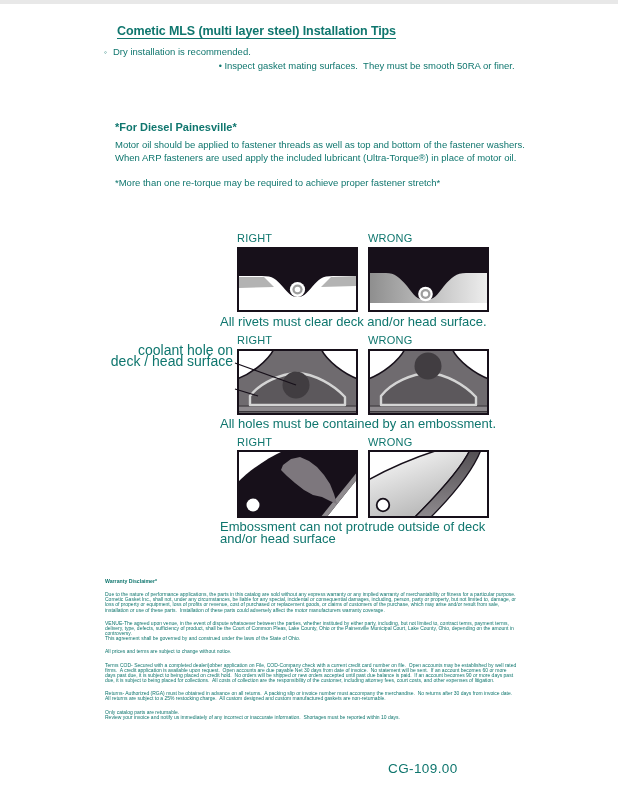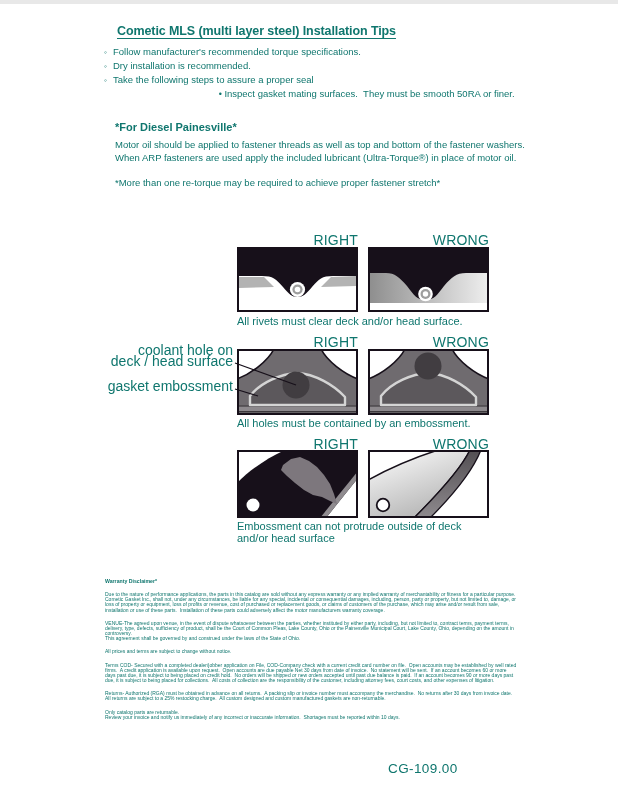--- a/index.html
+++ b/index.html
@@ -18,43 +18,41 @@
   .tips { position:absolute; left:104px; top:41px; width:505px; font-size:9.5px; line-height:13px; }
   .tip { white-space:pre-wrap; }
   .tip .marker { display:inline-block; width:9px; font-size:8.5px; }
   .tip.sub { padding-left:18px;text-align:center; }
   .tip.sub .marker { width:8px; font-size:9px; }
 
   .diesel { position:absolute; left:115px; top:117px; width:474px; font-size:9.5px; line-height:13px; }
   .diesel h2 { font-size:11px; font-weight:700; margin:0 0 4px 0; }
   .diesel p { margin:0 0 12px 0; white-space:pre-line; }
 
-  .fig-label { position:absolute; width:121px; text-align:right; font-size:14px; letter-spacing:0.2px; }
+  .fig-label { position:absolute; width:121px; text-align:left; font-size:11px; letter-spacing:0.2px; }
   .panel { position:absolute; display:block; }
-  .caption { position:absolute; left:237px; font-size:11px; line-height:11.5px; white-space:pre-line; }
+  .caption { position:absolute; left:220px; font-size:13px; line-height:11.5px; white-space:pre-line; }
   .ann { position:absolute; left:0; width:233px; text-align:right; font-size:14px; line-height:10.5px; white-space:pre-line; }
   .leader-svg { position:absolute; left:110px; top:340px; }
 
   .disclaimer { position:absolute; left:105px; top:575px; width:412px; font-size:5px; line-height:5.15px; }
   .disclaimer h3 { font-size:5.2px; font-weight:700; margin:0 0 8px 0; }
   .disclaimer p { margin:0 0 8px 0; white-space:pre-wrap; }
 
   .code { position:absolute; left:388px; top:757px; font-size:13.5px; letter-spacing:0.4px; }
 </style>
 </head>
 <body>
 
 <div class="page">
 
   <div class="title">Cometic MLS (multi layer steel) Installation Tips</div>
 
   <div class="tips">
-    <div class="tip"><span class="marker">◦</span><span>Follow manufacturer's recommended torque specifications.</span></div>
     <div class="tip"><span class="marker">◦</span><span>Dry installation is recommended.</span></div>
-    <div class="tip"><span class="marker">◦</span><span>Take the following steps to assure a proper seal</span></div>
     <div class="tip sub"><span class="marker">•</span><span>Inspect gasket mating surfaces.  They must be smooth 50RA or finer.</span></div>
   </div>
 
   <div class="diesel">
     <h2>*For Diesel Painesville*</h2>
     <p>Motor oil should be applied to fastener threads as well as top and bottom of the fastener washers.
 When ARP fasteners are used apply the included lubricant (Ultra-Torque®) in place of motor oil.</p>
     <p>*More than one re-torque may be required to achieve proper fastener stretch*</p>
   </div>
 
@@ -89,21 +87,20 @@
     <rect x="1" y="1" width="119" height="63" fill="none" stroke="#17101a" stroke-width="2"></rect>
   </svg>
 
   <div class="caption" style="top:312px;">All rivets must clear deck and/or head surface.</div>
 
   <div class="fig-label" style="left:237px; top:330px;">RIGHT</div>
   <div class="fig-label" style="left:368px; top:330px;">WRONG</div>
 
   <div class="ann" style="top:341px;">coolant hole on
 deck / head surface</div>
-  <div class="ann" style="top:377px;">gasket embossment</div>
 
   <svg class="panel" style="left:237px; top:345px;" width="121" height="66" viewBox="0 0 121 66">
     <rect width="121" height="66" fill="#6f6b6f"></rect>
     <path d="M13 56 V47 C24 33 44 25 60 24 C78 25 97 36 108 48 V56 Z" fill="#5c585c"></path>
     <rect x="0" y="56.5" width="121" height="1.2" fill="#3b373b"></rect>
     <rect x="0" y="57.7" width="121" height="4.3" fill="#8d898d"></rect>
     <rect x="0" y="62" width="121" height="1.2" fill="#3b373b"></rect>
     <path d="M13 56 V47 C24 33 44 25 60 24 C78 25 97 36 108 48 V56 Z" fill="none" stroke="#d4d4d4" stroke-width="2.4" stroke-linejoin="round"></path>
     <circle cx="59" cy="36" r="13.5" fill="#413d41"></circle>
     <path d="M0 0 H37 C31 12 14 25 0 30 Z" fill="#ffffff" stroke="#17101a" stroke-width="1.6"></path>

